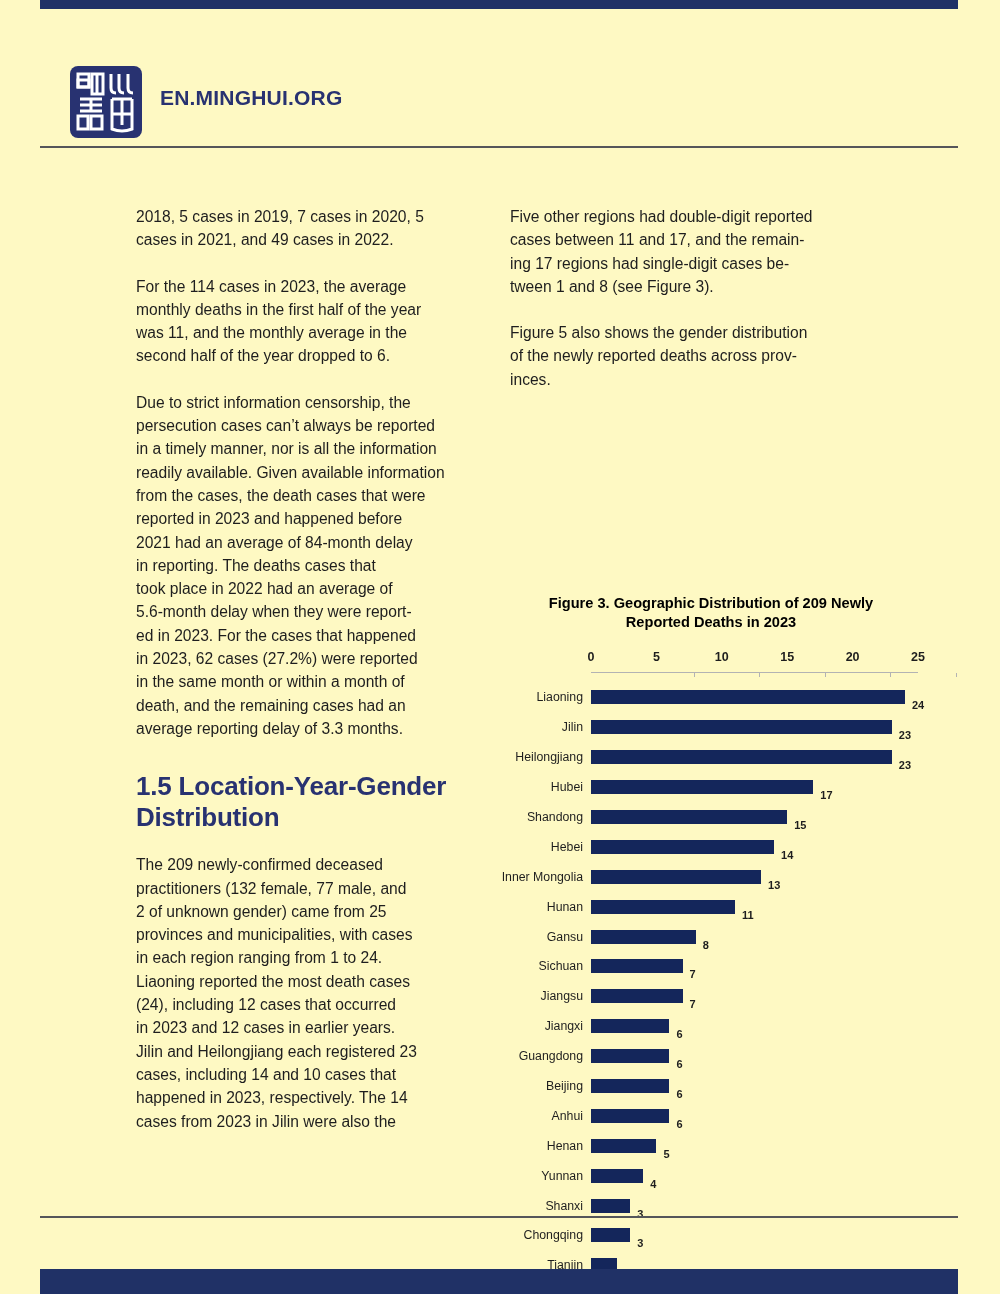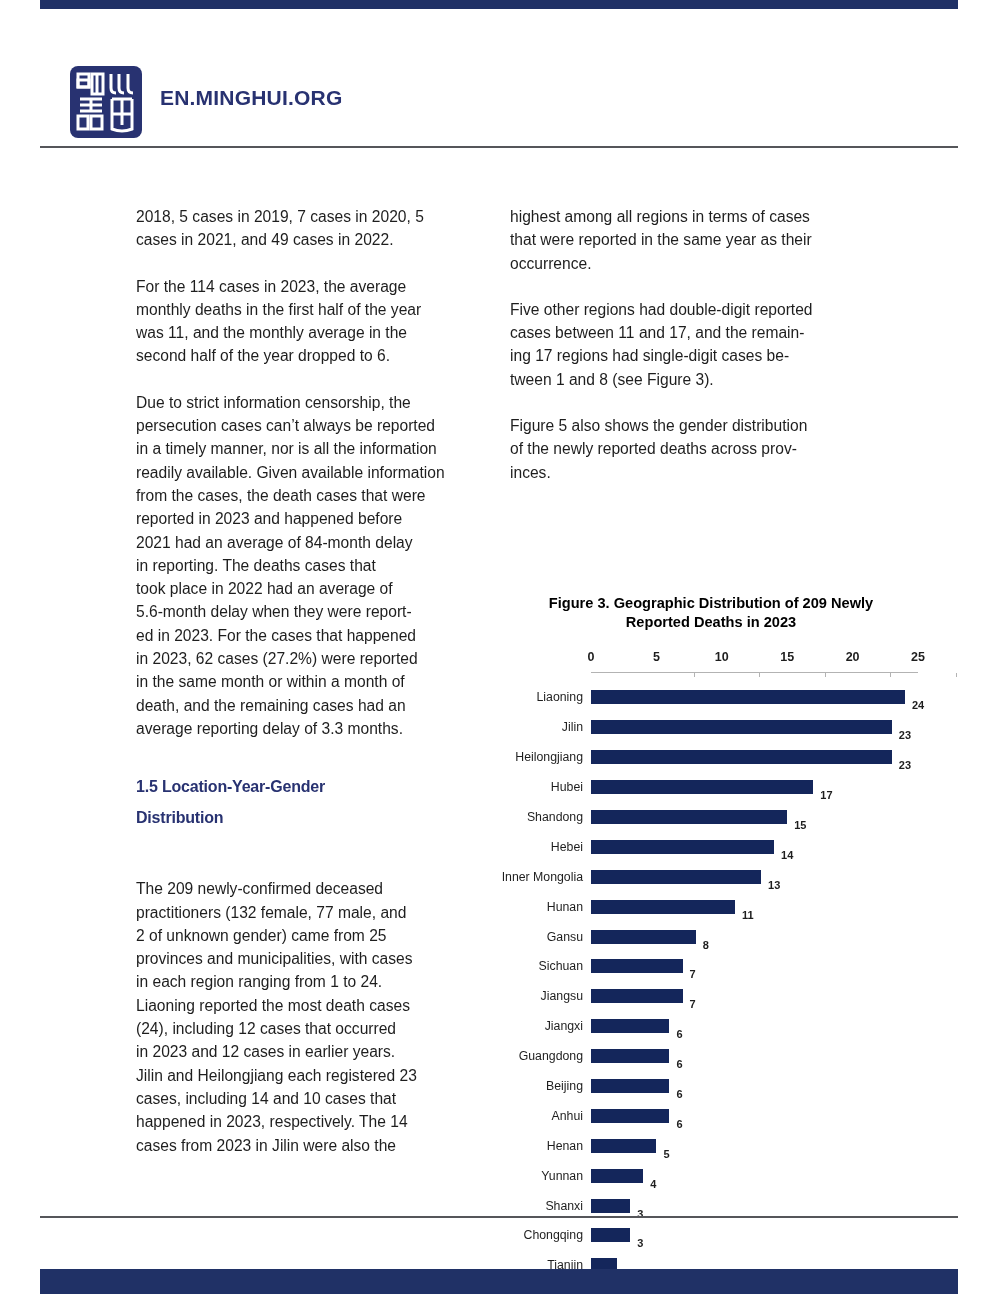--- a/index.html
+++ b/index.html
@@ -1,18 +1,18 @@
 <!DOCTYPE html>
 <html><head>
 <meta charset="utf-8">
 <style>
   html,body{margin:0;padding:0;background:#e8e8e8;}
   .page{
     position:relative;width:1000px;height:1294px;margin:0 auto;
-    background:#ffffff;overflow:hidden;
+    background:#fef9c3;overflow:hidden;
     font-family:"Liberation Sans",sans-serif;color:#1e1e1e;
   }
   .band{position:absolute;left:40px;width:918px;background:#203166;}
   .band.top{top:0;height:9px;}
   .band.bottom{top:1269px;height:25px;}
 
   
   .logo{position:absolute;left:70px;top:66px;}
   .brand{
     position:absolute;left:160px;top:86px;
@@ -22,21 +22,21 @@
   .rule.header{top:146px;}
   .rule.footer{top:1216px;}
 
   
   .col{position:absolute;top:205px;font-size:15.6px;line-height:23.3px;}
   .col.left{left:136px;width:365px;}
   .col.right{left:510px;width:380px;}
   .para{white-space:pre-line;margin:0 0 23px 0;}
   .section-heading{
     white-space:pre-line;color:#283271;font-weight:700;
-    font-size:16px;line-height:31px;margin:31px 0 44px 0;
+    font-size:26px;line-height:31px;margin:31px 0 20px 0;
     letter-spacing:-0.2px;
   }
 
   
   .figure{position:absolute;left:488px;top:594px;width:446px;font-family:Liberation Sans, sans-serif;}
   .figure-title{
     text-align:center;font-weight:700;font-size:14.6px;line-height:19px;
     color:#000;white-space:pre-line;margin-bottom:18px;
   }
   .chart{position:relative;}
@@ -127,23 +127,20 @@
 Liaoning reported the most death cases
 (24), including 12 cases that occurred
 in 2023 and 12 cases in earlier years.
 Jilin and Heilongjiang each registered 23
 cases, including 14 and 10 cases that
 happened in 2023, respectively. The 14
 cases from 2023 in Jilin were also the</p>
   </div>
 
   <div class="col right">
-    <p class="para">highest among all regions in terms of cases
-that were reported in the same year as their
-occurrence.</p>
     <p class="para">Five other regions had double-digit reported
 cases between 11 and 17, and the remain-
 ing 17 regions had single-digit cases be-
 tween 1 and 8 (see Figure 3).</p>
     <p class="para">Figure 5 also shows the gender distribution
 of the newly reported deaths across prov-
 inces.</p>
   </div>
 
   <div class="figure">

